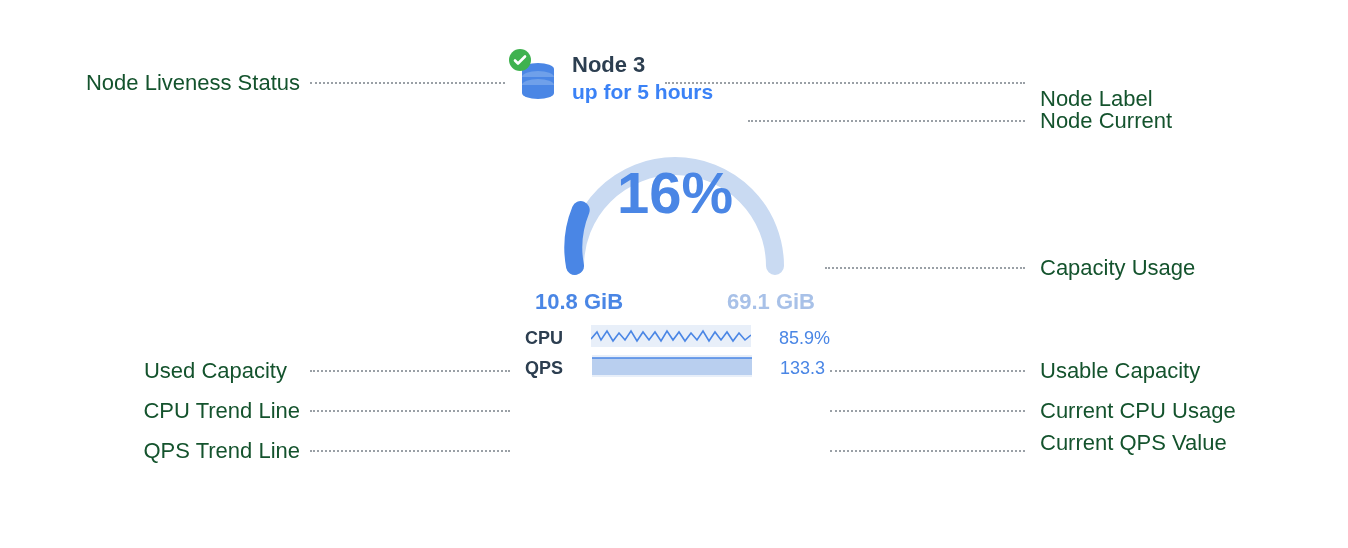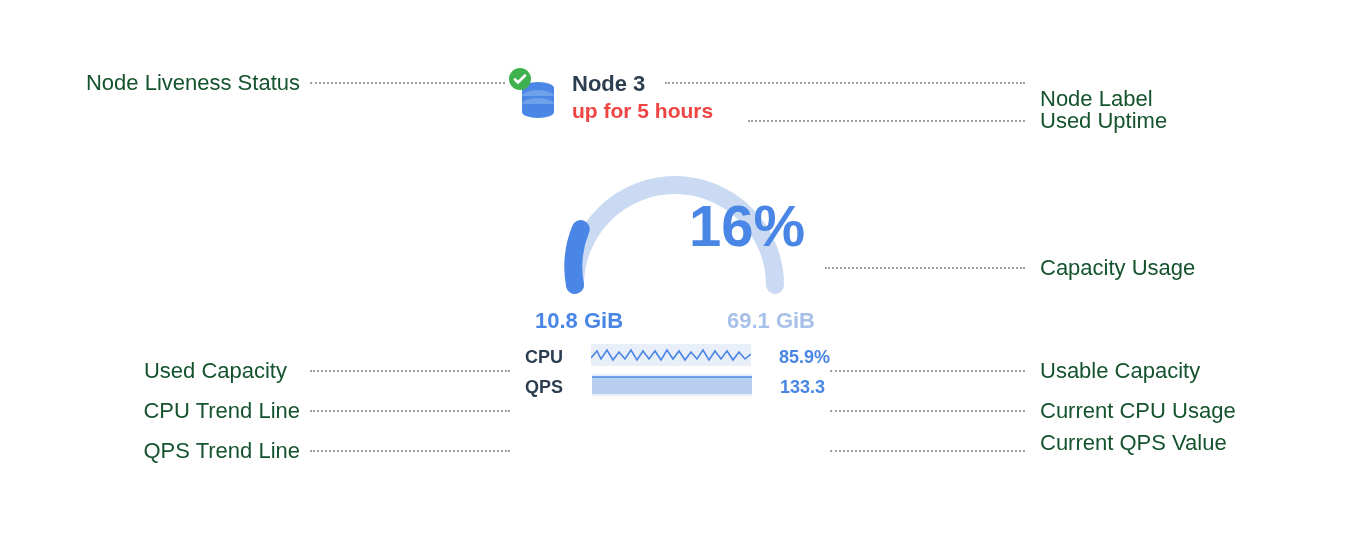--- a/index.html
+++ b/index.html
@@ -7,21 +7,21 @@
     width: 1348px;
     height: 548px;
     background: #ffffff;
     font-family: -apple-system, BlinkMacSystemFont, "Segoe UI", Helvetica, Arial, sans-serif;
     position: relative;
     overflow: hidden;
   }
   .card {
     position: absolute;
     left: 510px;
-    top: 71px;
+    top: 52px;
     width: 330px;
   }
   .header {
     display: flex;
     align-items: flex-start;
     gap: 14px;
     margin-bottom: 12px;
     margin-left: 2px;
   }
   .icon-wrap {
@@ -44,41 +44,40 @@
     flex-direction: column;
   }
   .node-label {
     font-size: 22px;
     font-weight: 700;
     color: #2c3e50;
   }
   .node-uptime {
     font-size: 21px;
     font-weight: 600;
-    color: #ef4444;
+    color: #3b82f6;
     margin-top: 2px;
   }
   .gauge-wrap {
     position: relative;
     width: 260px;
     height: 165px;
     margin: 0 auto;
   }
   .gauge-svg {
     position: absolute;
     left: 0;
     top: 0;
   }
   .gauge-center {
     position: absolute;
     left: 0;
     right: 0;
     top: 48px;
-    text-align: right;
-    margin-top: 14px;
+    text-align: center;
   }
   .gauge-pct {
     font-size: 58px;
     font-weight: 700;
     color: #4a86e5;
     line-height: 1;
   }
   .gauge-caption {
     font-size: 18px;
     font-weight: 700;
@@ -109,21 +108,21 @@
     font-weight: 700;
     color: #2c3e50;
   }
   .spark {
     width: 160px;
     height: 22px;
     flex-shrink: 0;
   }
   .metric-value {
     font-size: 18px;
-    font-weight: 700;
+    font-weight: 400;
     color: #4a86e5;
     margin-left: auto;
   }
 
   
   .ann {
     position: absolute;
     font-size: 22px;
     color: #14532d;
     font-weight: 400;
@@ -139,21 +138,21 @@
 </style>
 </head>
 <body>
 
 <div class="ann ann-left" style="left:60px; top:70px; width:240px;">Node Liveness Status</div>
 <div class="ann ann-left" style="left:47px; top:358px; width:240px;">Used Capacity</div>
 <div class="ann ann-left" style="left:60px; top:398px; width:240px;">CPU Trend Line</div>
 <div class="ann ann-left" style="left:60px; top:438px; width:240px;">QPS Trend Line</div>
 
 <div class="ann ann-right" style="left:1040px; top:70px;margin-top:16px;">Node Label</div>
-<div class="ann ann-right" style="left:1040px; top:108px;">Used Uptime</div>
+<div class="ann ann-right" style="left:1040px; top:108px;">Node Current</div>
 <div class="ann ann-right" style="left:1040px; top:255px;">Capacity Usage</div>
 <div class="ann ann-right" style="left:1040px; top:358px;">Usable Capacity</div>
 <div class="ann ann-right" style="left:1040px; top:398px;">Current CPU Usage</div>
 <div class="ann ann-right" style="left:1040px; top:418px;margin-top:12px;">Current QPS Value</div>
 
 <div class="dots" style="left:310px; top:82px; width:195px;"></div>
 <div class="dots" style="left:310px; top:370px; width:200px;"></div>
 <div class="dots" style="left:310px; top:410px; width:200px;"></div>
 <div class="dots" style="left:310px; top:450px; width:200px;"></div>
 

